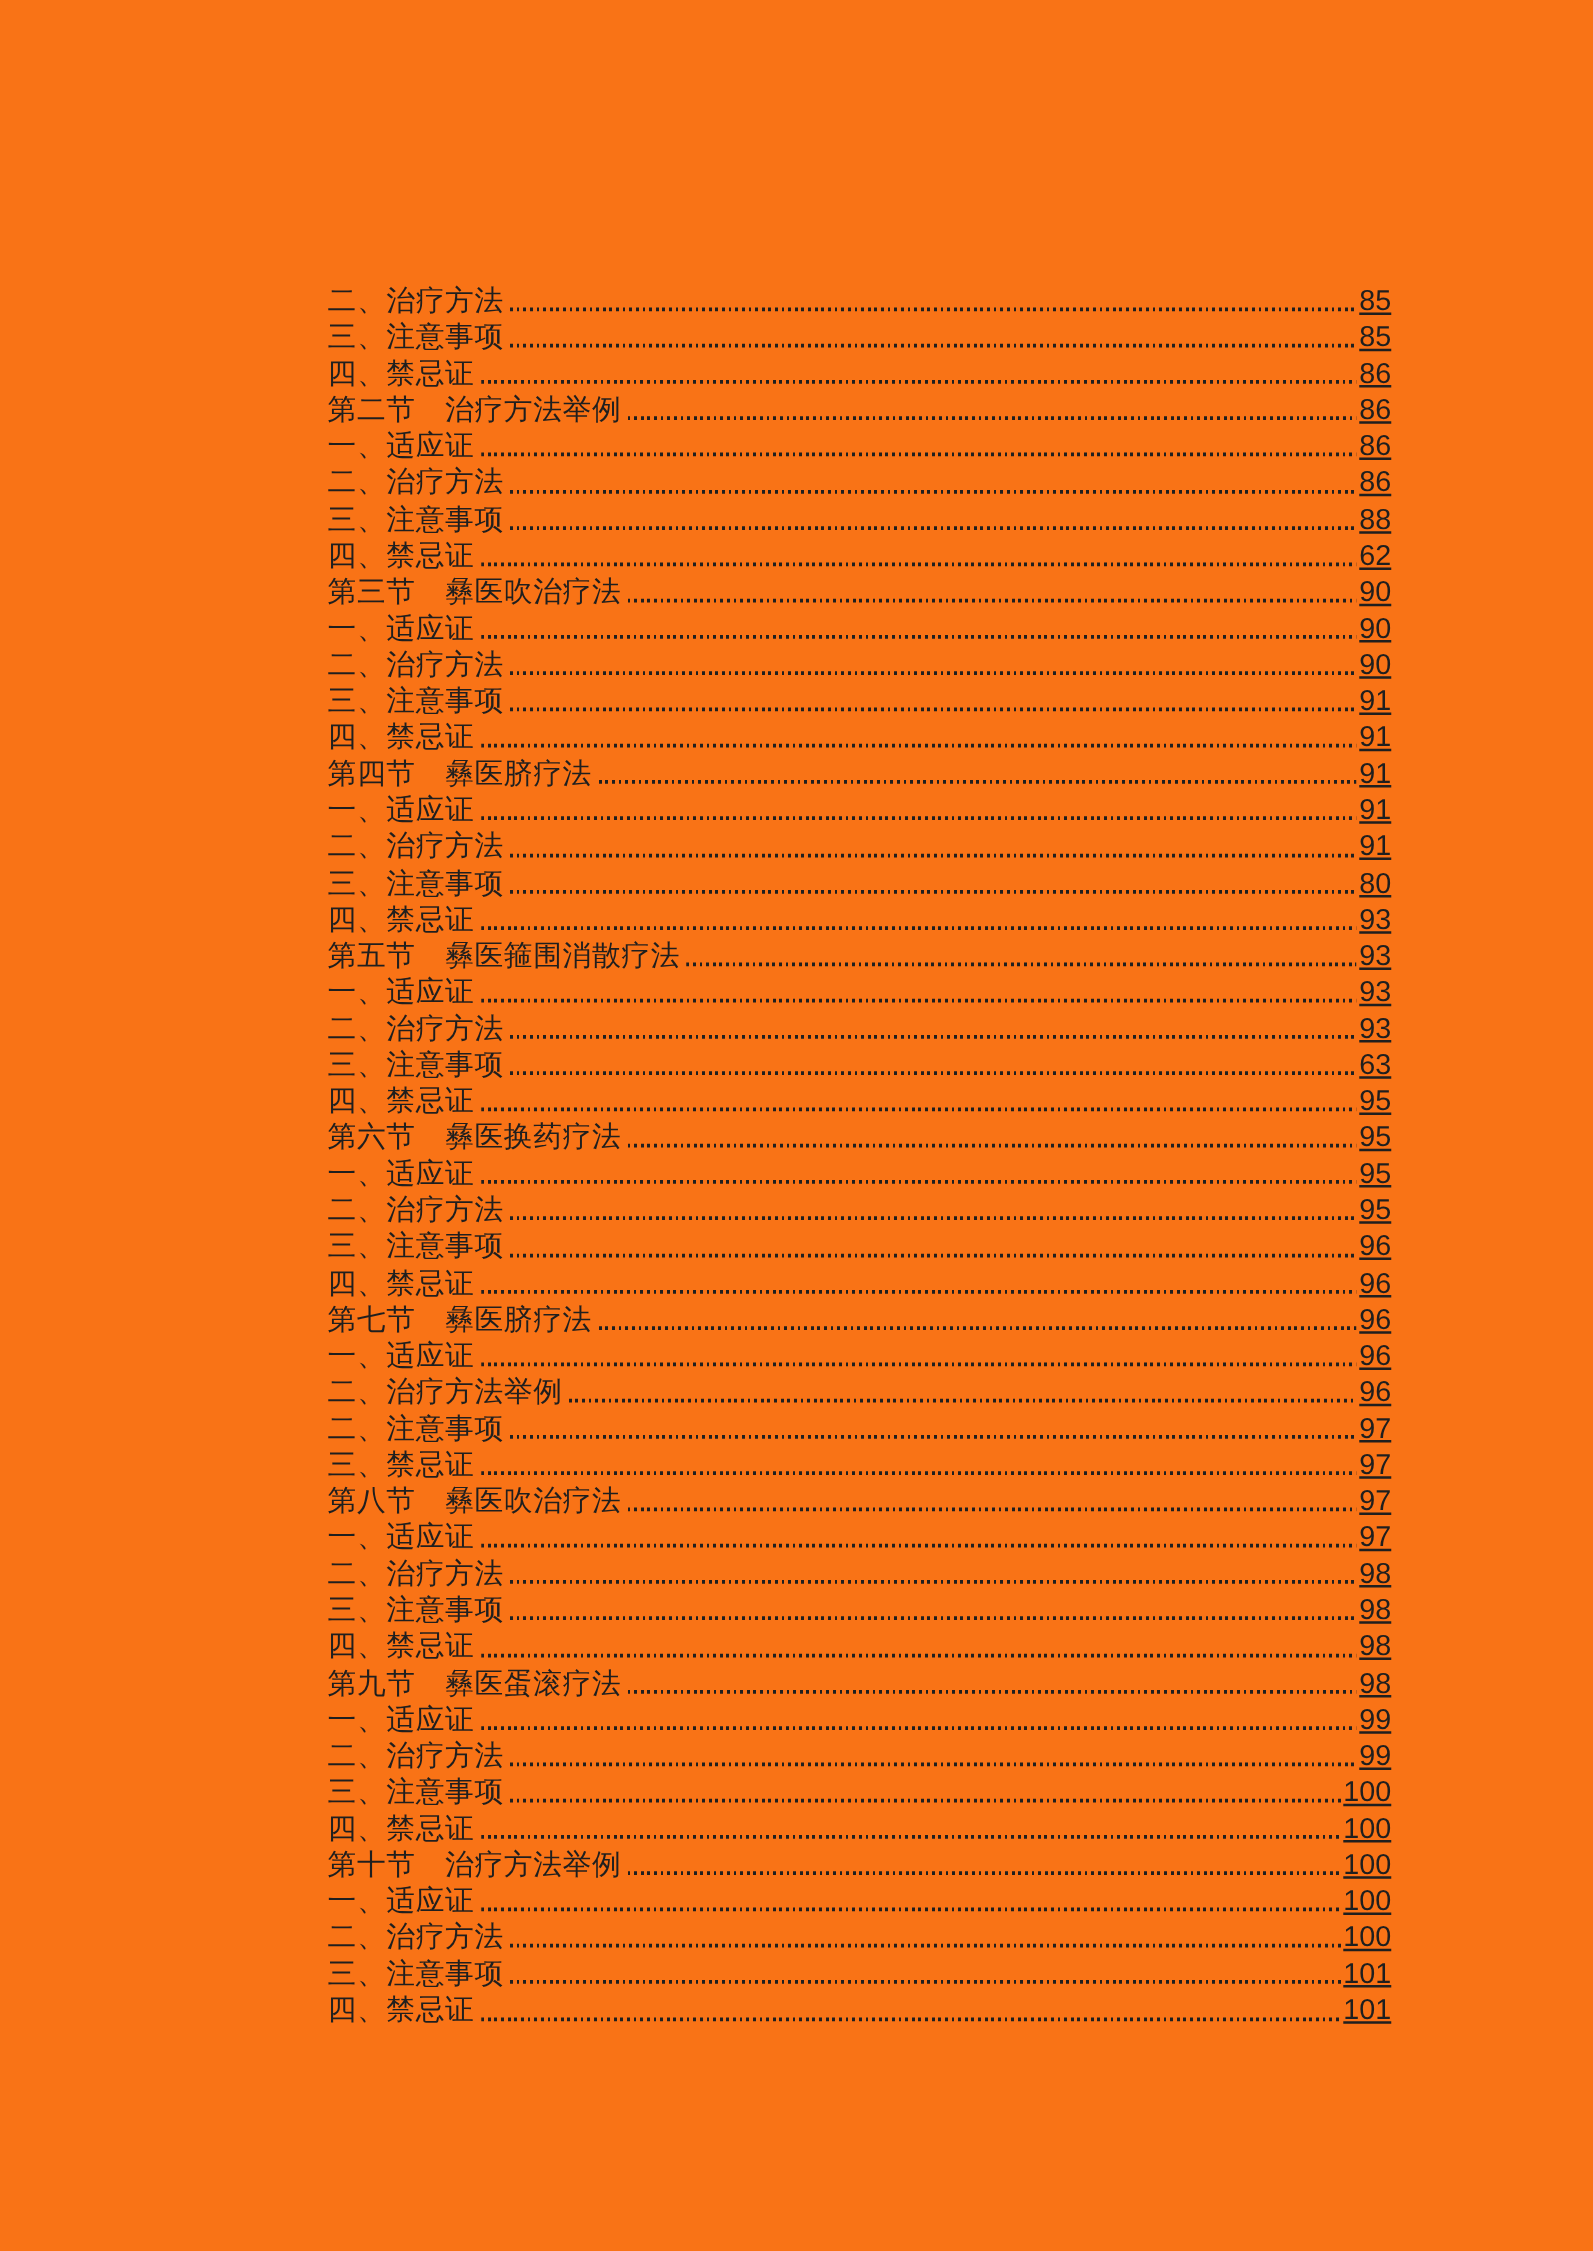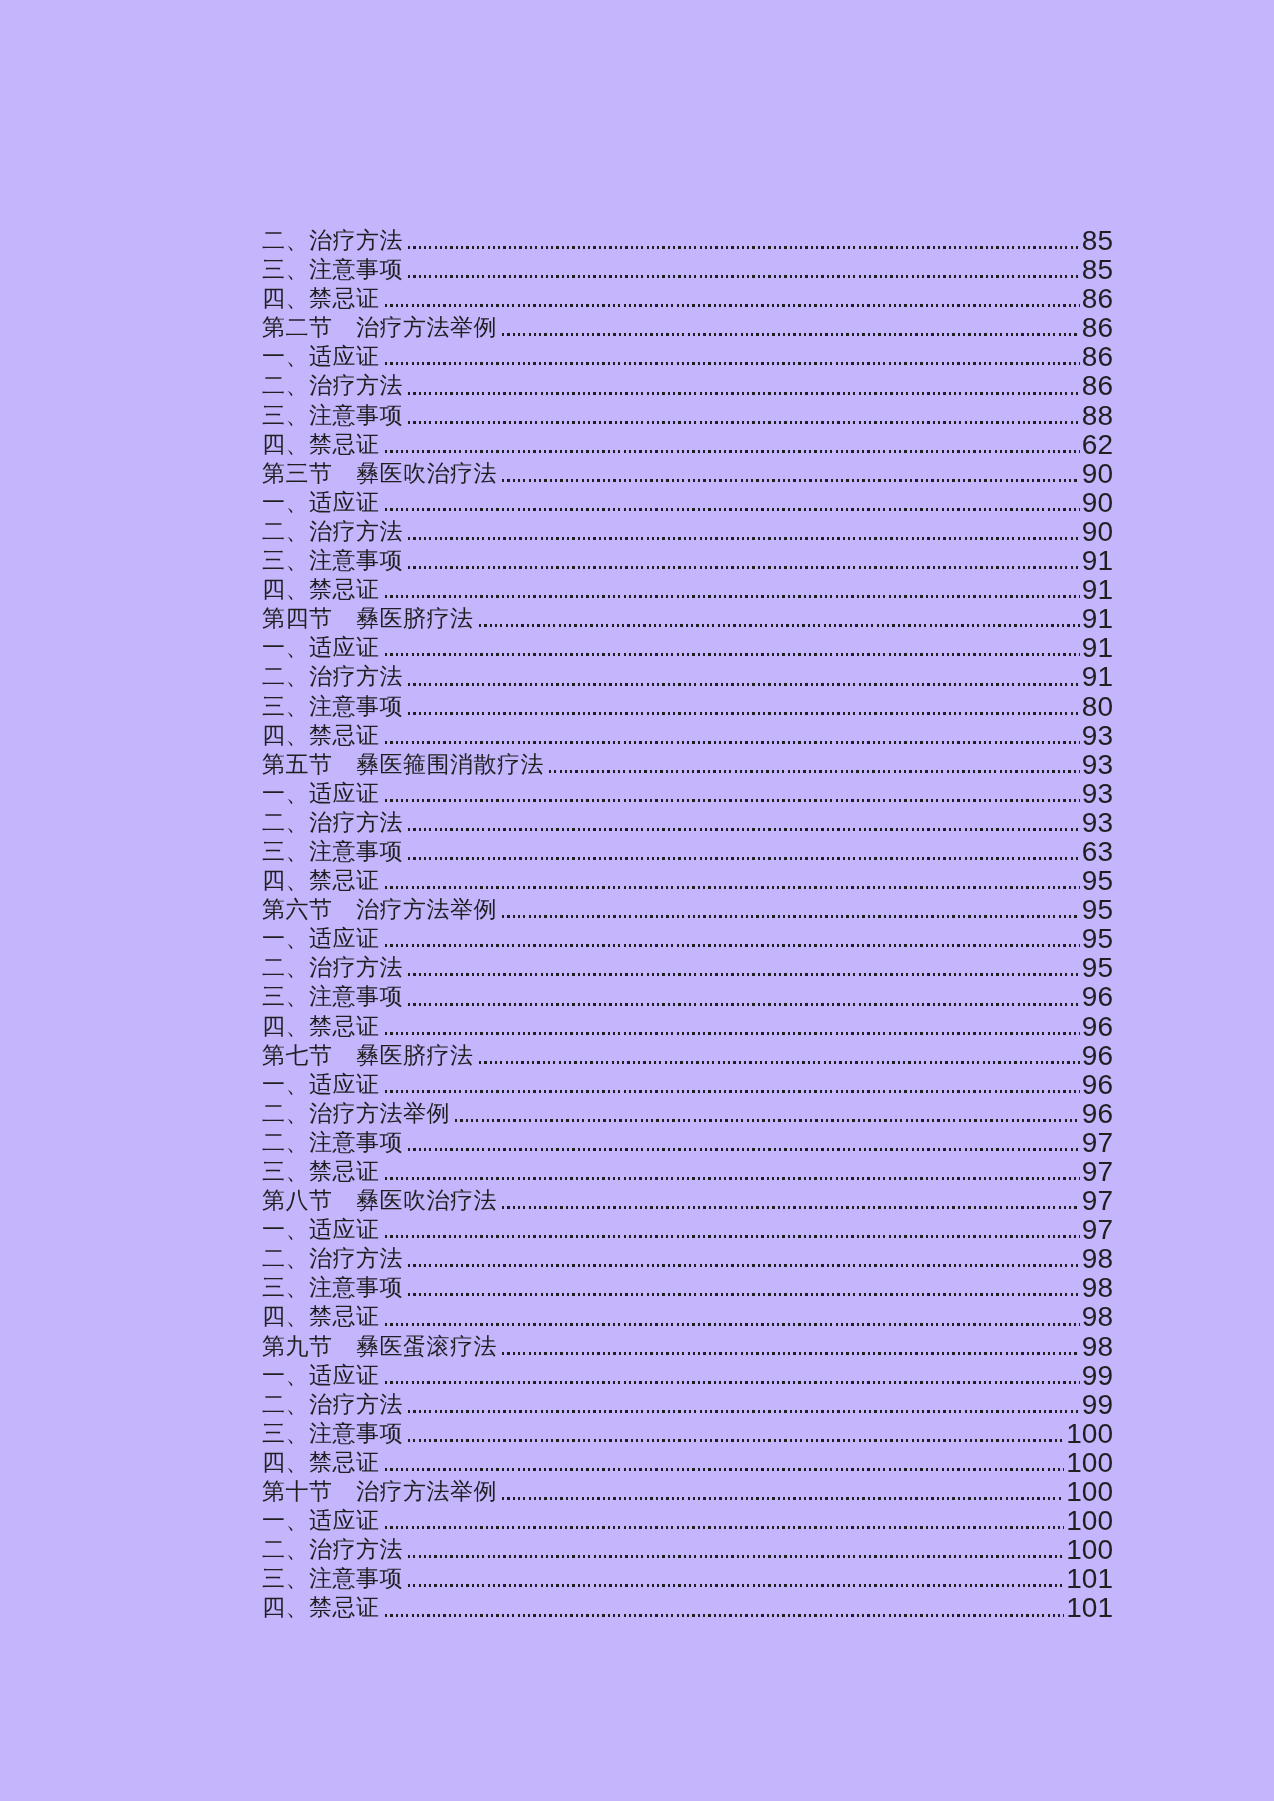--- a/index.html
+++ b/index.html
@@ -10,21 +10,21 @@
   body {
     width: 1274px;
     height: 1801px;
     position: relative;
     overflow: hidden;
     font-family: "Liberation Serif", "DejaVu Serif", serif;
   }
   .page {
     position: absolute;
     inset: 0;
-    background: #c4b5fd;
+    background: #f97316;
   }
   .toc {
     position: absolute;
     left: 262px;
     top: 226px;
     width: 851px;
   }
   .toc-row {
     display: flex;
     align-items: flex-end;
@@ -44,22 +44,23 @@
     margin: 0 2px 6px 5px;
     background-image: repeating-linear-gradient(
       to right,
       #1f1f1f 0px, #1f1f1f 2.2px,
       transparent 2.2px, transparent 5.3px
     );
   }
   .toc-page {
     white-space: nowrap;
     font-family: "Liberation Sans", "DejaVu Sans", sans-serif;
-    font-size: 28px;
+    font-size: 23px;
     line-height: 29.1px;
+    text-decoration: underline;
   }
 </style>
 </head>
 <body>
 
 <div class="page">
   <div class="toc" id="toc">
   <div class="toc-row">
     <span class="toc-label">二、治疗方法</span>
     <span class="toc-leader"></span>
@@ -192,21 +193,21 @@
     <span class="toc-page">63</span>
   </div>
 
   <div class="toc-row">
     <span class="toc-label">四、禁忌证</span>
     <span class="toc-leader"></span>
     <span class="toc-page">95</span>
   </div>
 
   <div class="toc-row">
-    <span class="toc-label">第六节　治疗方法举例</span>
+    <span class="toc-label">第六节　彝医换药疗法</span>
     <span class="toc-leader"></span>
     <span class="toc-page">95</span>
   </div>
 
   <div class="toc-row">
     <span class="toc-label">一、适应证</span>
     <span class="toc-leader"></span>
     <span class="toc-page">95</span>
   </div>
 

